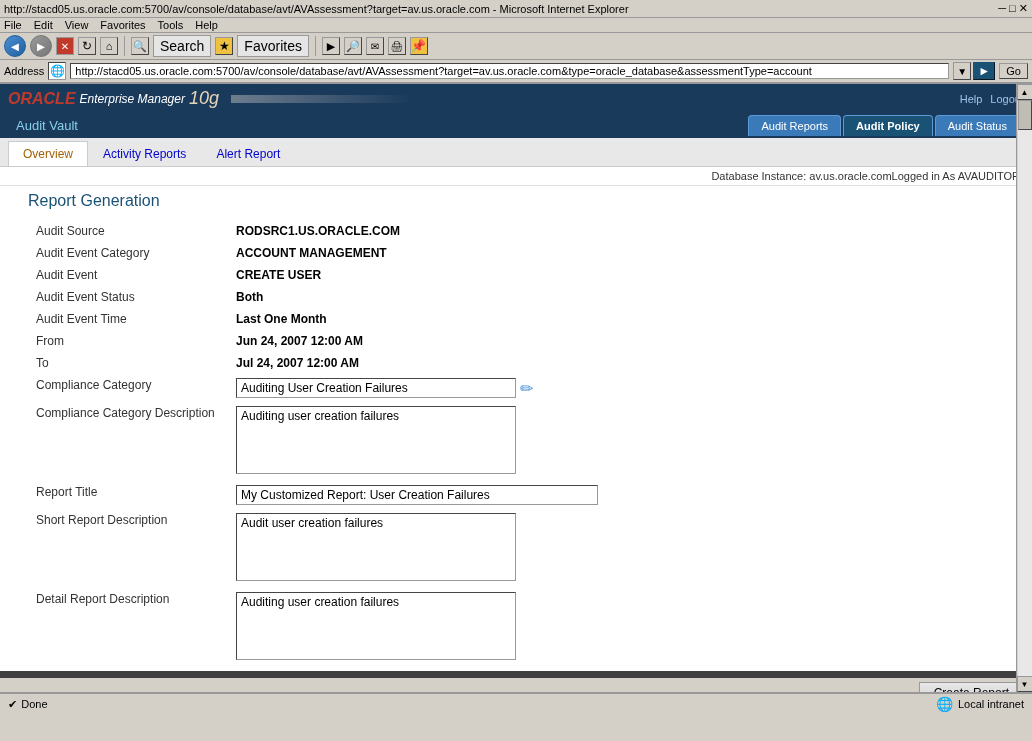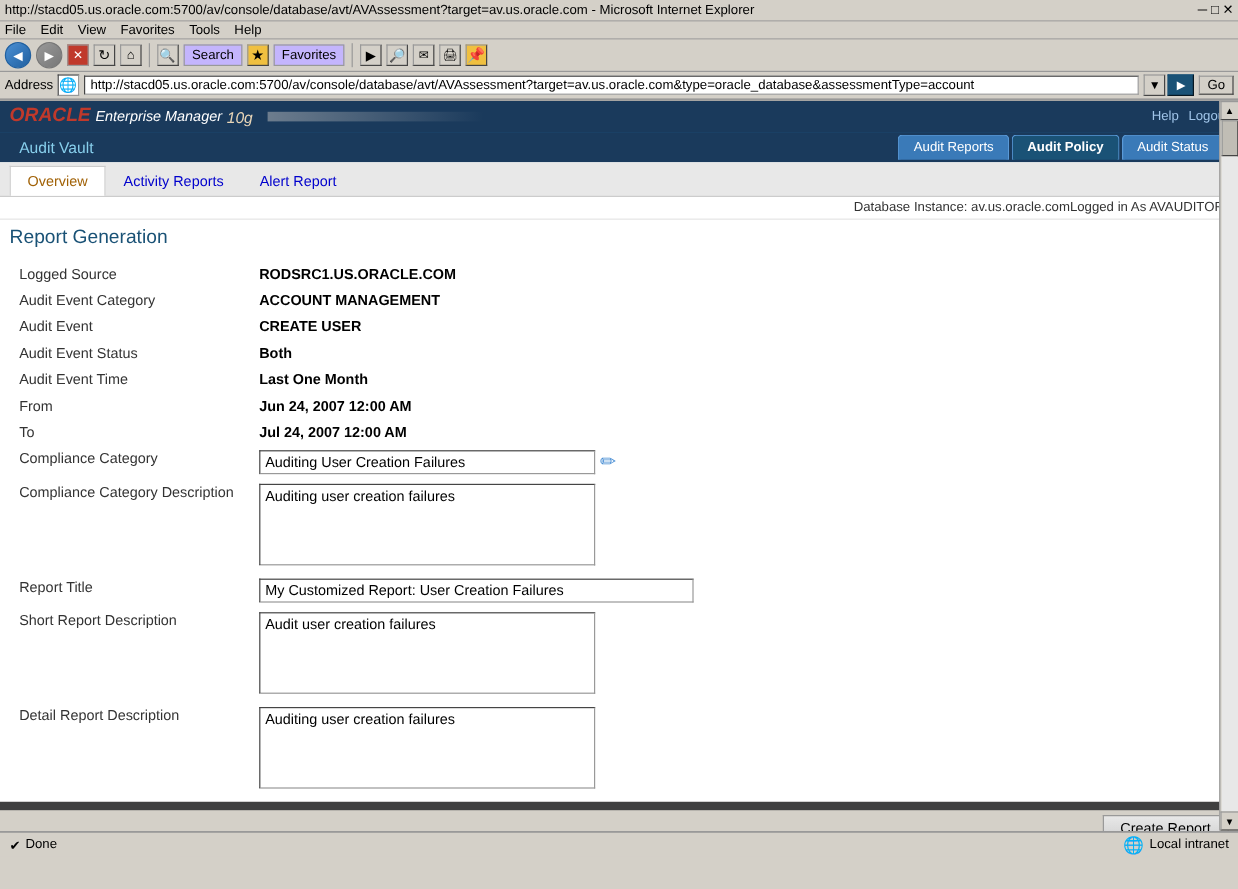--- a/index.html
+++ b/index.html
@@ -27,24 +27,24 @@
     .browser-menubar span { cursor: pointer; }
     .browser-toolbar {
       background: #d4d0c8;
       padding: 2px 4px;
       display: flex;
       align-items: center;
       gap: 4px;
       border-bottom: 1px solid #999;
     }
     .toolbar-btn {
-      background: #c4b5fd;
+      background: #e5e5e5;
       border: 1px solid #999;
       padding: 2px 6px;
-      font-size: 11px;
+      font-size: 14px;
       cursor: pointer;
       display: flex;
       align-items: center;
       gap: 3px;
     }
     .nav-arrow {
       width: 22px; height: 22px;
       border-radius: 50%;
       background: linear-gradient(135deg, #4a8fd4, #2060a0);
       border: 1px solid #2060a0;
@@ -107,21 +107,21 @@
       font-weight: bold;
       font-style: italic;
     }
     .oracle-em-text {
       color: white;
       font-size: 12px;
       font-style: italic;
     }
     .oracle-em-10g {
       color: #e8d5b7;
-      font-size: 13px;
+      font-size: 18px;
       font-style: italic;
     }
     .header-links {
       color: #a0c4e8;
       font-size: 11px;
       display: flex;
       gap: 8px;
     }
     .header-links a { color: #a0c4e8; text-decoration: none; cursor: pointer; }
     .audit-vault-label {
@@ -183,21 +183,21 @@
       display: flex;
       justify-content: flex-end;
       align-items: center;
       border-bottom: 1px solid #e0e0e0;
     }
     .instance-text { font-size: 11px; color: #333; }
     .logged-in-text { font-size: 11px; color: #333; }
 
     
     .report-generation {
-      padding: 6px 8px 4px;
+      padding: 6px 28px 4px;
       background: white;
     }
     .report-gen-title {
       font-size: 16px;
       color: #1a5276;
       font-weight: normal;
       margin-bottom: 10px;
     }
 
     
@@ -414,21 +414,21 @@
       <span class="instance-text">Database Instance: av.us.oracle.com</span>
       <span class="logged-in-text">Logged in As AVAUDITOR</span>
     </div>
 
     <div class="report-generation">
       <div class="report-gen-title">Report Generation</div>
 
       <table class="form-table">
         <tbody>
             <tr>
-          <td class="label-cell">Logged Source</td>
+          <td class="label-cell">Audit Source</td>
           <td class="value-cell">RODSRC1.US.ORACLE.COM</td>
         </tr>
         <tr>
           <td class="label-cell">Audit Event Category</td>
           <td class="value-cell">ACCOUNT MANAGEMENT</td>
         </tr>
         <tr>
           <td class="label-cell">Audit Event</td>
           <td class="value-cell">CREATE USER</td>
         </tr>

